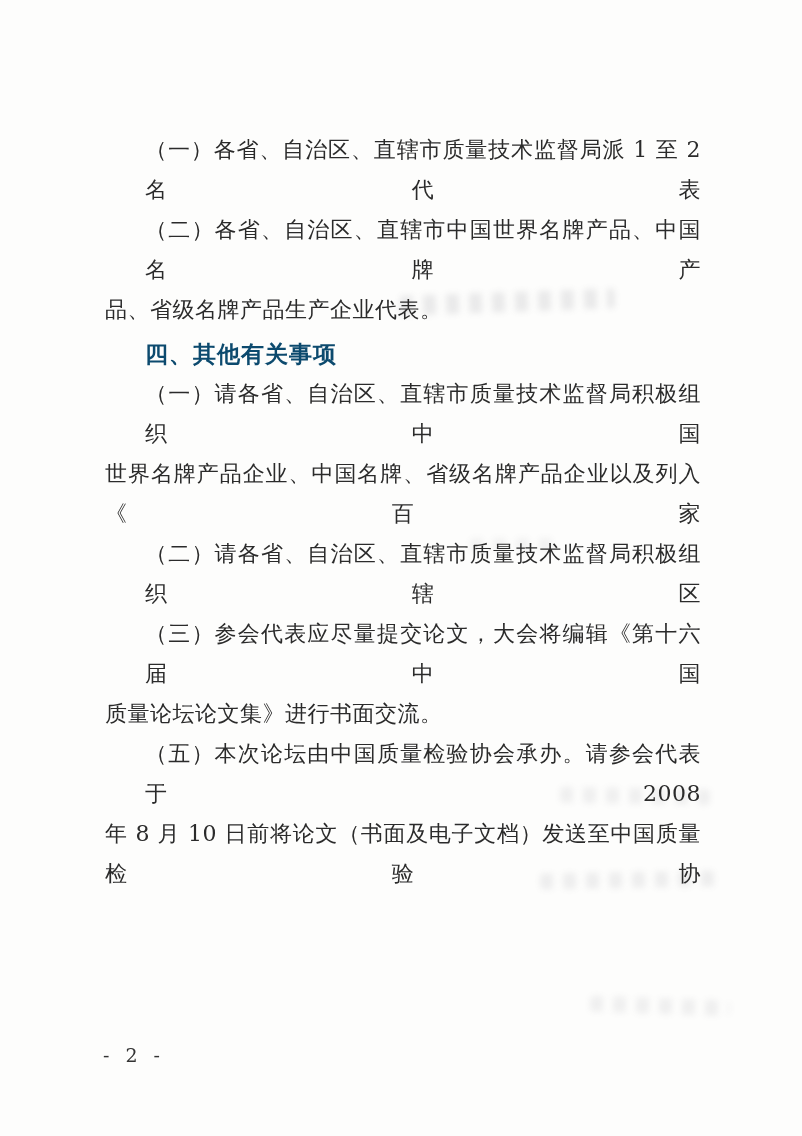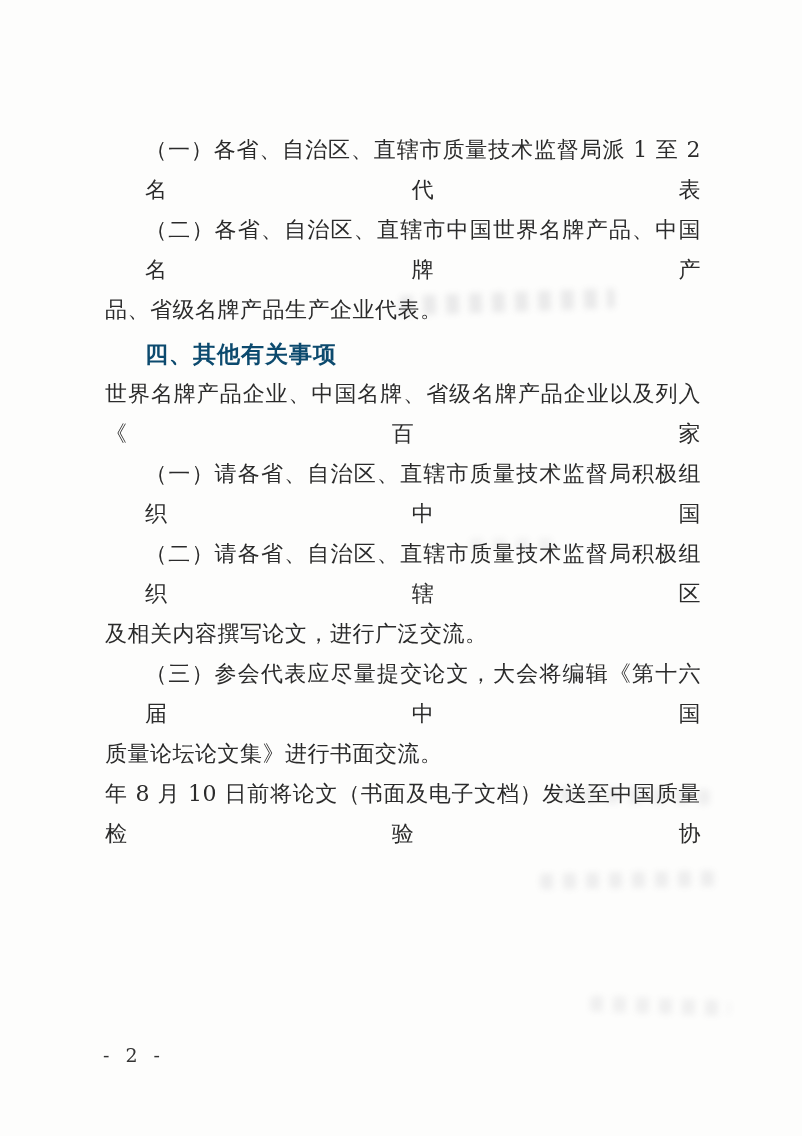--- a/index.html
+++ b/index.html
@@ -83,28 +83,28 @@
   <div class="ghost ghost-4"></div>
   <div class="ghost ghost-5"></div>
 
   <div class="content">
     <div class="line indent fill">（一）各省、自治区、直辖市质量技术监督局派 1 至 2 名代表</div>
     <div class="line indent fill">（二）各省、自治区、直辖市中国世界名牌产品、中国名牌产</div>
     <div class="line">品、省级名牌产品生产企业代表。</div>
 
     <div class="heading">四、其他有关事项</div>
 
+    <div class="line indent fill">（一）请各省、自治区、直辖市质量技术监督局积极组织中国</div>
     <div class="line fill">世界名牌产品企业、中国名牌、省级名牌产品企业以及列入《百家</div>
-    <div class="line indent fill">（一）请各省、自治区、直辖市质量技术监督局积极组织中国</div>
 
     <div class="line indent fill">（二）请各省、自治区、直辖市质量技术监督局积极组织辖区</div>
-    <div class="line">及相关内容撰写论文，进行广泛交流。</div>
 
     <div class="line indent fill gap-sm">（三）参会代表应尽量提交论文，大会将编辑《第十六届中国</div>
     <div class="line">质量论坛论文集》进行书面交流。</div>
 
 
+    <div class="line indent fill">（五）本次论坛由中国质量检验协会承办。请参会代表于 2008</div>
     <div class="line fill">年 8 月 10 日前将论文（书面及电子文档）发送至中国质量检验协</div>
 
   </div>
 
   <div class="page-number">- 2 -</div>
 </div>
 
 </body></html>

